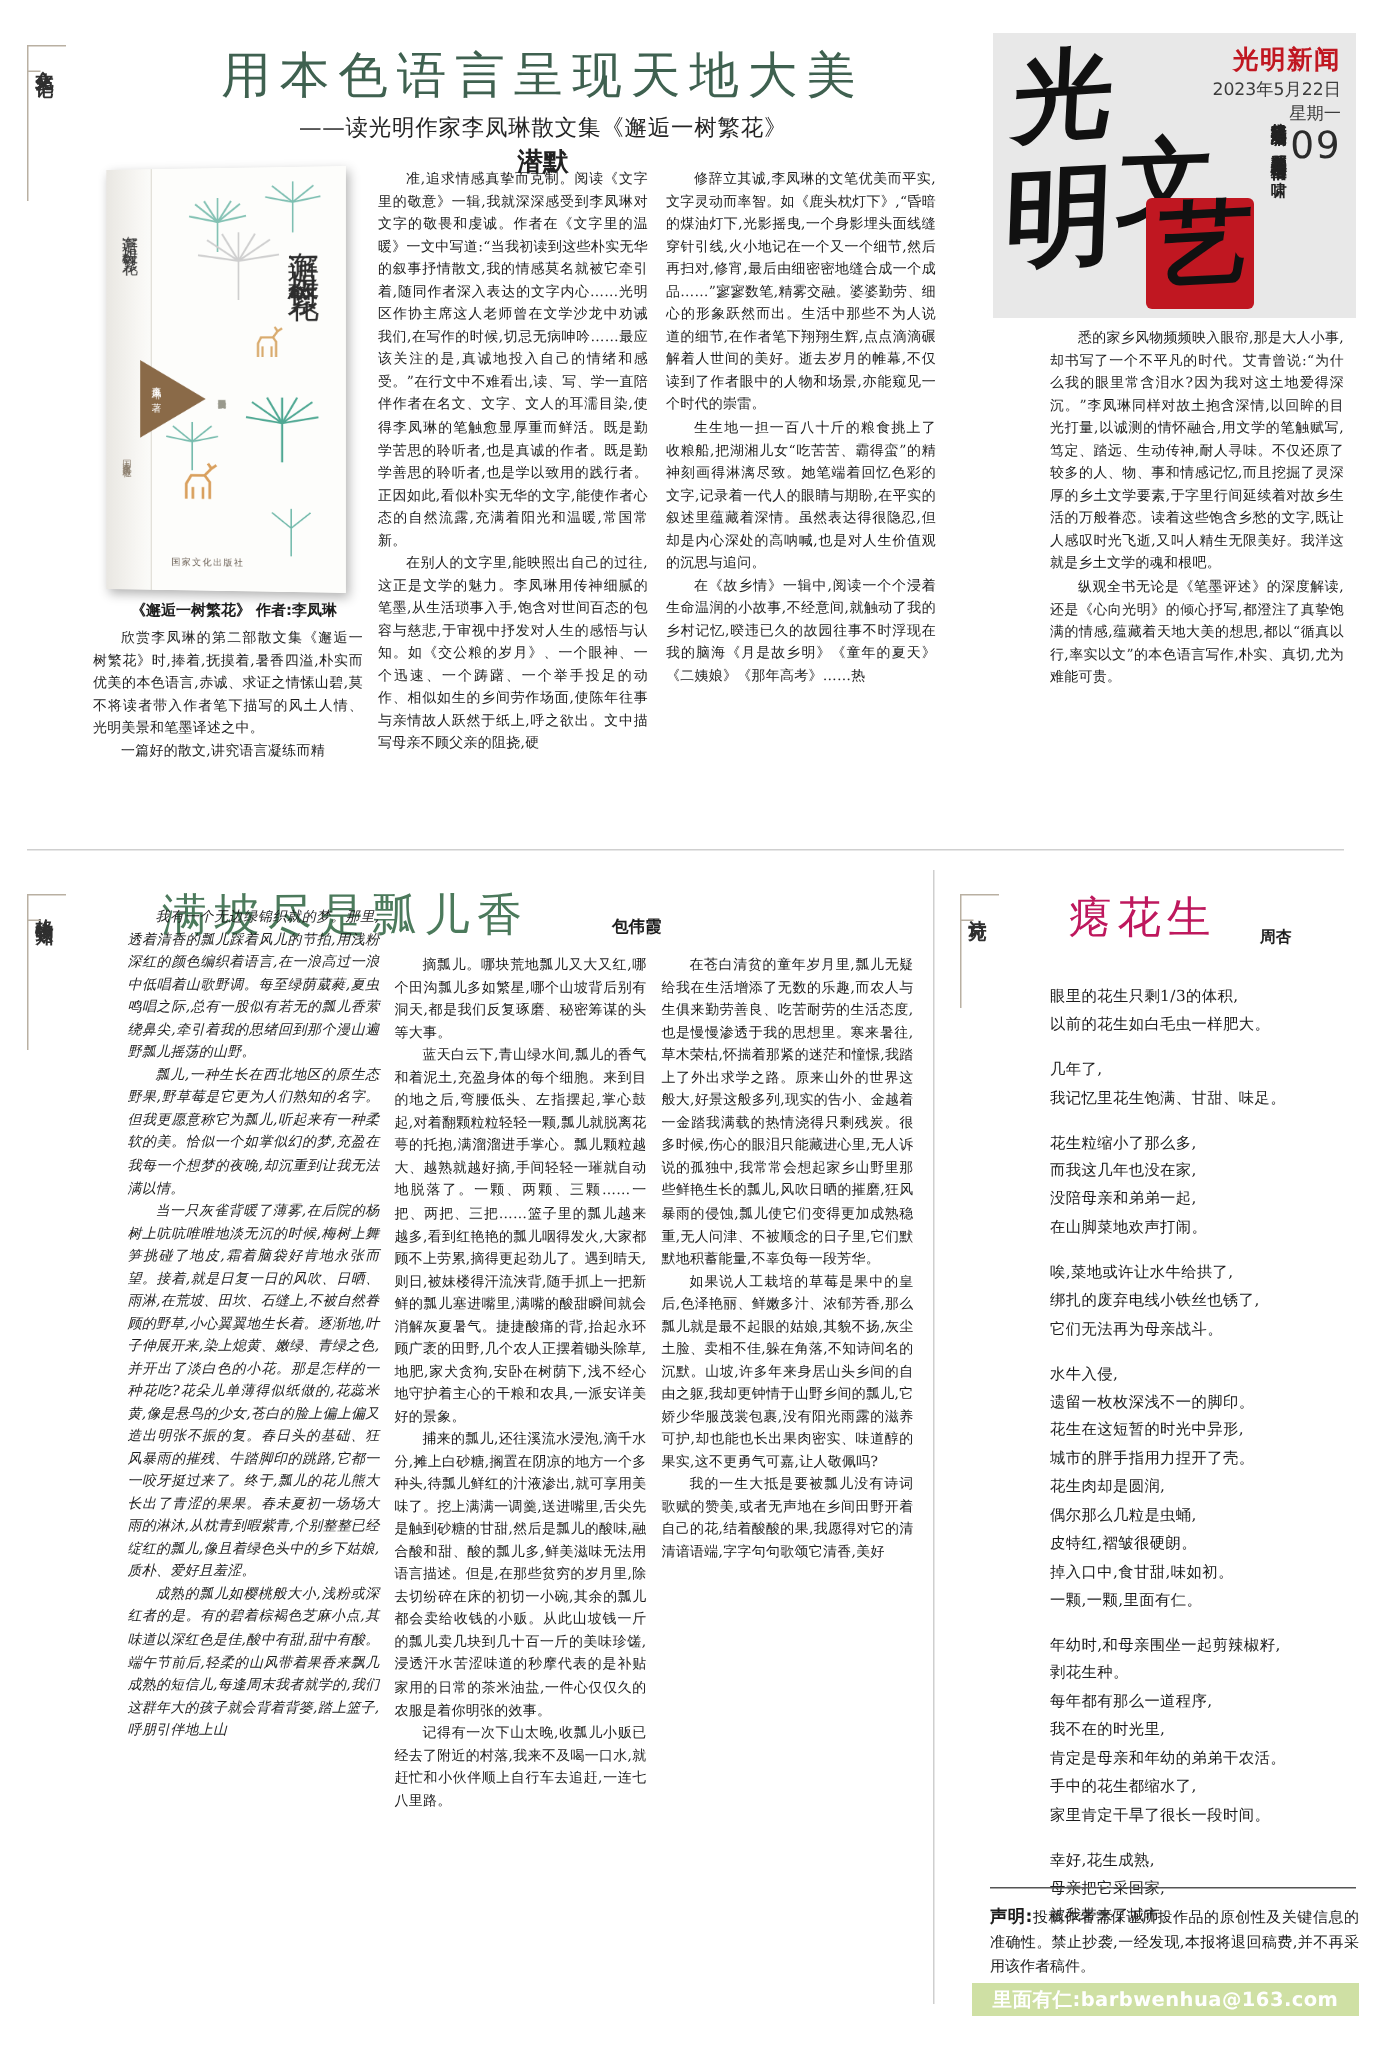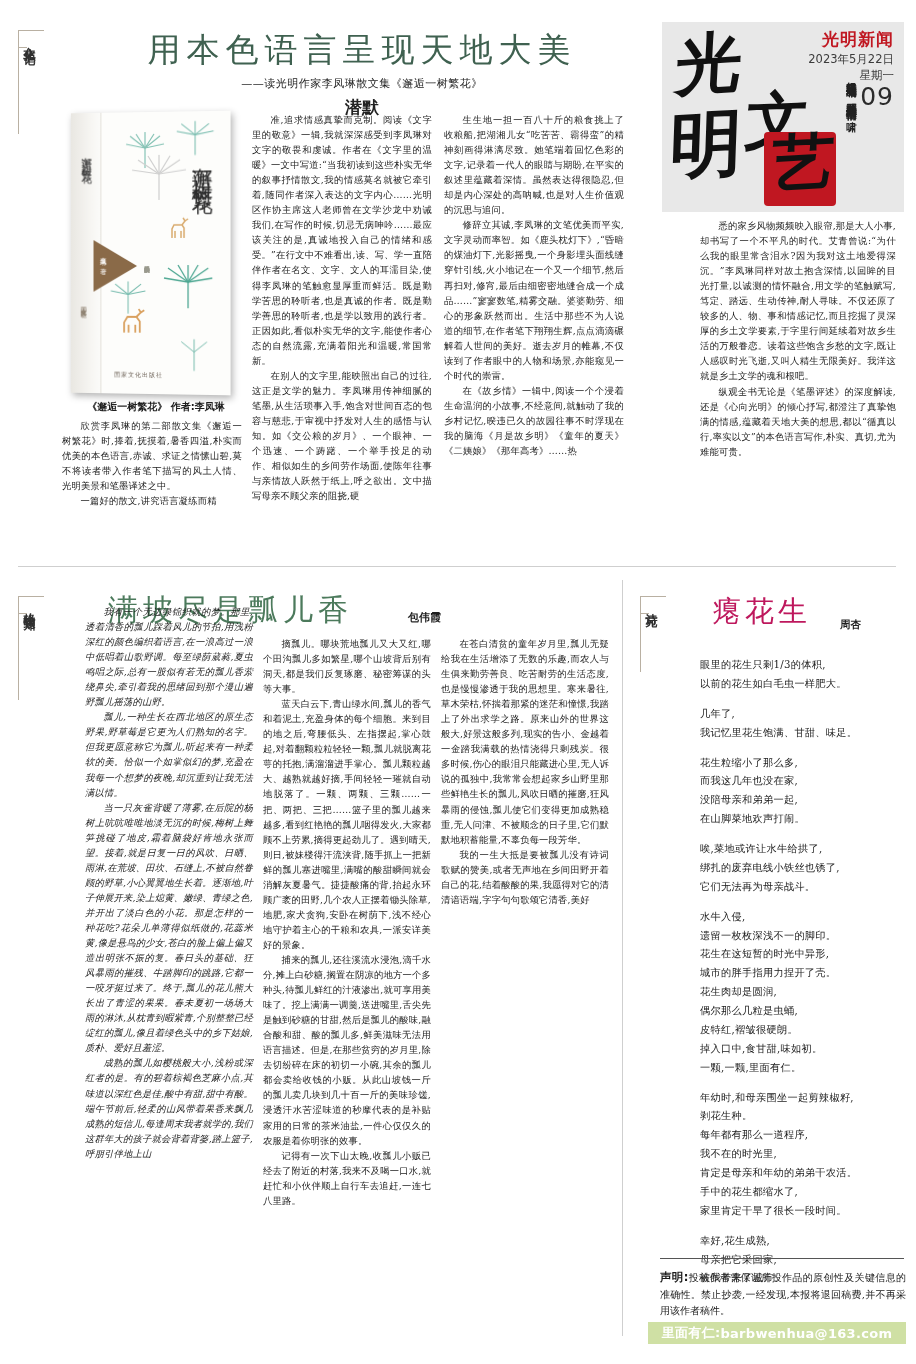--- a/index.html
+++ b/index.html
@@ -106,21 +106,21 @@
   .hl-main{
     position:absolute;left:62px;top:28px;width:600px;
     text-align:center;
     font-family:Liberation Serif, serif;
     font-size:33px;letter-spacing:6px;color:#3f6150;
     font-weight:400;
   }
   .hl-sub{
     position:absolute;left:62px;top:76px;width:600px;
     text-align:center;
-    font-size:11px;letter-spacing:.5px;color:#242424;
+    font-size:15px;letter-spacing:.5px;color:#242424;
     font-family:"DejaVu Serif","Liberation Serif",serif;
   }
   .hl-byline{
     position:absolute;left:62px;top:96px;width:600px;
     text-align:center;font-size:17px;color:#222;font-weight:bold;
     font-family:Liberation Mono, monospace;
   }
 
   
   .bookfig{position:absolute;left:62px;top:112px;width:180px;height:290px;}
@@ -385,22 +385,22 @@
 
   <div class="col" style="left:62px;top:418px;width:180px;height:128px;">
     <p>欣赏李凤琳的第二部散文集《邂逅一树繁花》时,捧着,抚摸着,暑香四溢,朴实而优美的本色语言,赤诚、求证之情愫山碧,莫不将读者带入作者笔下描写的风土人情、光明美景和笔墨译述之中。</p>
     <p>一篇好的散文,讲究语言凝练而精</p>
   </div>
   <div class="col" style="left:252px;top:112px;width:180px;height:434px;">
     <p>准,追求情感真挚而克制。阅读《文字里的敬意》一辑,我就深深感受到李凤琳对文字的敬畏和虔诚。作者在《文字里的温暖》一文中写道:“当我初读到这些朴实无华的叙事抒情散文,我的情感莫名就被它牵引着,随同作者深入表达的文字内心……光明区作协主席这人老师曾在文学沙龙中劝诫我们,在写作的时候,切忌无病呻吟……最应该关注的是,真诚地投入自己的情绪和感受。”在行文中不难看出,读、写、学一直陪伴作者在名文、文字、文人的耳濡目染,使得李凤琳的笔触愈显厚重而鲜活。既是勤学苦思的聆听者,也是真诚的作者。既是勤学善思的聆听者,也是学以致用的践行者。正因如此,看似朴实无华的文字,能使作者心态的自然流露,充满着阳光和温暖,常国常新。</p>
     <p>在别人的文字里,能映照出自己的过往,这正是文学的魅力。李凤琳用传神细腻的笔墨,从生活琐事入手,饱含对世间百态的包容与慈悲,于审视中抒发对人生的感悟与认知。如《交公粮的岁月》、一个眼神、一个迅速、一个踌躇、一个举手投足的动作、相似如生的乡间劳作场面,使陈年往事与亲情故人跃然于纸上,呼之欲出。文中描写母亲不顾父亲的阻挠,硬</p>
   </div>
   <div class="col" style="left:444px;top:112px;width:180px;height:434px;">
+    <p>修辞立其诚,李凤琳的文笔优美而平实,文字灵动而率智。如《鹿头枕灯下》,“昏暗的煤油灯下,光影摇曳,一个身影埋头面线缝穿针引线,火小地记在一个又一个细节,然后再扫对,修宵,最后由细密密地缝合成一个成品……”寥寥数笔,精雾交融。婆婆勤劳、细心的形象跃然而出。生活中那些不为人说道的细节,在作者笔下翔翔生辉,点点滴滴碾解着人世间的美好。逝去岁月的帷幕,不仅读到了作者眼中的人物和场景,亦能窥见一个时代的崇雷。</p>
     <p>生生地一担一百八十斤的粮食挑上了收粮船,把湖湘儿女“吃苦苦、霸得蛮”的精神刻画得淋漓尽致。她笔端着回忆色彩的文字,记录着一代人的眼睛与期盼,在平实的叙述里蕴藏着深情。虽然表达得很隐忍,但却是内心深处的高呐喊,也是对人生价值观的沉思与追问。</p>
-    <p>修辞立其诚,李凤琳的文笔优美而平实,文字灵动而率智。如《鹿头枕灯下》,“昏暗的煤油灯下,光影摇曳,一个身影埋头面线缝穿针引线,火小地记在一个又一个细节,然后再扫对,修宵,最后由细密密地缝合成一个成品……”寥寥数笔,精雾交融。婆婆勤劳、细心的形象跃然而出。生活中那些不为人说道的细节,在作者笔下翔翔生辉,点点滴滴碾解着人世间的美好。逝去岁月的帷幕,不仅读到了作者眼中的人物和场景,亦能窥见一个时代的崇雷。</p>
     <p>在《故乡情》一辑中,阅读一个个浸着生命温润的小故事,不经意间,就触动了我的乡村记忆,暌违已久的故园往事不时浮现在我的脑海《月是故乡明》《童年的夏天》《二姨娘》《那年高考》……热</p>
   </div>
   <div class="col" style="left:700px;top:218px;width:196px;height:330px;">
     <p>悉的家乡风物频频映入眼帘,那是大人小事,却书写了一个不平凡的时代。艾青曾说:“为什么我的眼里常含泪水?因为我对这土地爱得深沉。”李凤琳同样对故土抱含深情,以回眸的目光打量,以诚测的情怀融合,用文学的笔触赋写,笃定、踏远、生动传神,耐人寻味。不仅还原了较多的人、物、事和情感记忆,而且挖掘了灵深厚的乡土文学要素,于字里行间延续着对故乡生活的万般眷恋。读着这些饱含乡愁的文字,既让人感叹时光飞逝,又叫人精生无限美好。我洋这就是乡土文学的魂和根吧。</p>
     <p>纵观全书无论是《笔墨评述》的深度解读,还是《心向光明》的倾心抒写,都澄注了真挚饱满的情感,蕴藏着天地大美的想思,都以“循真以行,率实以文”的本色语言写作,朴实、真切,尤为难能可贵。</p>
   </div>
 
   <div class="rule" style="left:18px;top:566px;width:878px;height:1px;"></div>
 
   <div class="vtab-box" style="left:18px;top:596px;height:104px;">
@@ -417,20 +417,21 @@
     <p>成熟的瓢儿如樱桃般大小,浅粉或深红者的是。有的碧着棕褐色芝麻小点,其味道以深红色是佳,酸中有甜,甜中有酸。端午节前后,轻柔的山风带着果香来飘几成熟的短信儿,每逢周末我者就学的,我们这群年大的孩子就会背着背篓,踏上篮子,呼朋引伴地上山</p>
   </div>
   <div class="col" style="left:263px;top:636px;width:168px;height:700px;">
     <p>摘瓢儿。哪块荒地瓢儿又大又红,哪个田沟瓢儿多如繁星,哪个山坡背后别有洞天,都是我们反复琢磨、秘密筹谋的头等大事。</p>
     <p>蓝天白云下,青山绿水间,瓢儿的香气和着泥土,充盈身体的每个细胞。来到目的地之后,弯腰低头、左指摆起,掌心鼓起,对着翻颗粒粒轻轻一颗,瓢儿就脱离花萼的托抱,满溜溜进手掌心。瓢儿颗粒越大、越熟就越好摘,手间轻轻一璀就自动地脱落了。一颗、两颗、三颗……一把、两把、三把……篮子里的瓢儿越来越多,看到红艳艳的瓢儿咽得发火,大家都顾不上劳累,摘得更起劲儿了。遇到晴天,则日,被妹楼得汗流浃背,随手抓上一把新鲜的瓢儿塞进嘴里,满嘴的酸甜瞬间就会消解灰夏暑气。捷捷酸痛的背,抬起永环顾广袤的田野,几个农人正摆着锄头除草,地肥,家犬贪狗,安卧在树荫下,浅不经心地守护着主心的干粮和农具,一派安详美好的景象。</p>
     <p>捕来的瓢儿,还往溪流水浸泡,滴千水分,摊上白砂糖,搁置在阴凉的地方一个多种头,待瓢儿鲜红的汁液渗出,就可享用美味了。挖上满满一调羹,送进嘴里,舌尖先是触到砂糖的甘甜,然后是瓢儿的酸味,融合酸和甜、酸的瓢儿多,鲜美滋味无法用语言描述。但是,在那些贫穷的岁月里,除去切纷碎在床的初切一小碗,其余的瓢儿都会卖给收钱的小贩。从此山坡钱一斤的瓢儿卖几块到几十百一斤的美味珍馐,浸透汗水苦涩味道的秒摩代表的是补贴家用的日常的茶米油盐,一件心仅仅久的农服是着你明张的效事。</p>
     <p>记得有一次下山太晚,收瓢儿小贩已经去了附近的村落,我来不及喝一口水,就赶忙和小伙伴顺上自行车去追赶,一连七八里路。</p>
   </div>
   <div class="col" style="left:441px;top:636px;width:168px;height:700px;">
     <p>在苍白清贫的童年岁月里,瓢儿无疑给我在生活增添了无数的乐趣,而农人与生俱来勤劳善良、吃苦耐劳的生活态度,也是慢慢渗透于我的思想里。寒来暑往,草木荣枯,怀揣着那紧的迷茫和憧憬,我踏上了外出求学之路。原来山外的世界这般大,好景这般多列,现实的告小、金越着一金踏我满载的热情浇得只剩残炭。很多时候,伤心的眼泪只能藏进心里,无人诉说的孤独中,我常常会想起家乡山野里那些鲜艳生长的瓢儿,风吹日晒的摧磨,狂风暴雨的侵蚀,瓢儿使它们变得更加成熟稳重,无人问津、不被顺念的日子里,它们默默地积蓄能量,不辜负每一段芳华。</p>
+    <p>如果说人工栽培的草莓是果中的皇后,色泽艳丽、鲜嫩多汁、浓郁芳香,那么瓢儿就是最不起眼的姑娘,其貌不扬,灰尘土脸、卖相不佳,躲在角落,不知诗间名的沉默。山坡,许多年来身居山头乡间的自由之躯,我却更钟情于山野乡间的瓢儿,它娇少华服茂裳包裹,没有阳光雨露的滋养可护,却也能也长出果肉密实、味道醇的果实,这不更勇气可嘉,让人敬佩吗?</p>
     <p>我的一生大抵是要被瓢儿没有诗词歌赋的赞美,或者无声地在乡间田野开着自己的花,结着酸酸的果,我愿得对它的清清谙语端,字字句句歌颂它清香,美好</p>
   </div>
 
   <div class="rule" style="left:622px;top:580px;width:1px;height:756px;"></div>
 
   <div class="vtab-box" style="left:640px;top:596px;height:76px;">
     <div class="vtab">诗苑</div>
   </div>
 
   <div class="hl-c">瘪花生</div>

